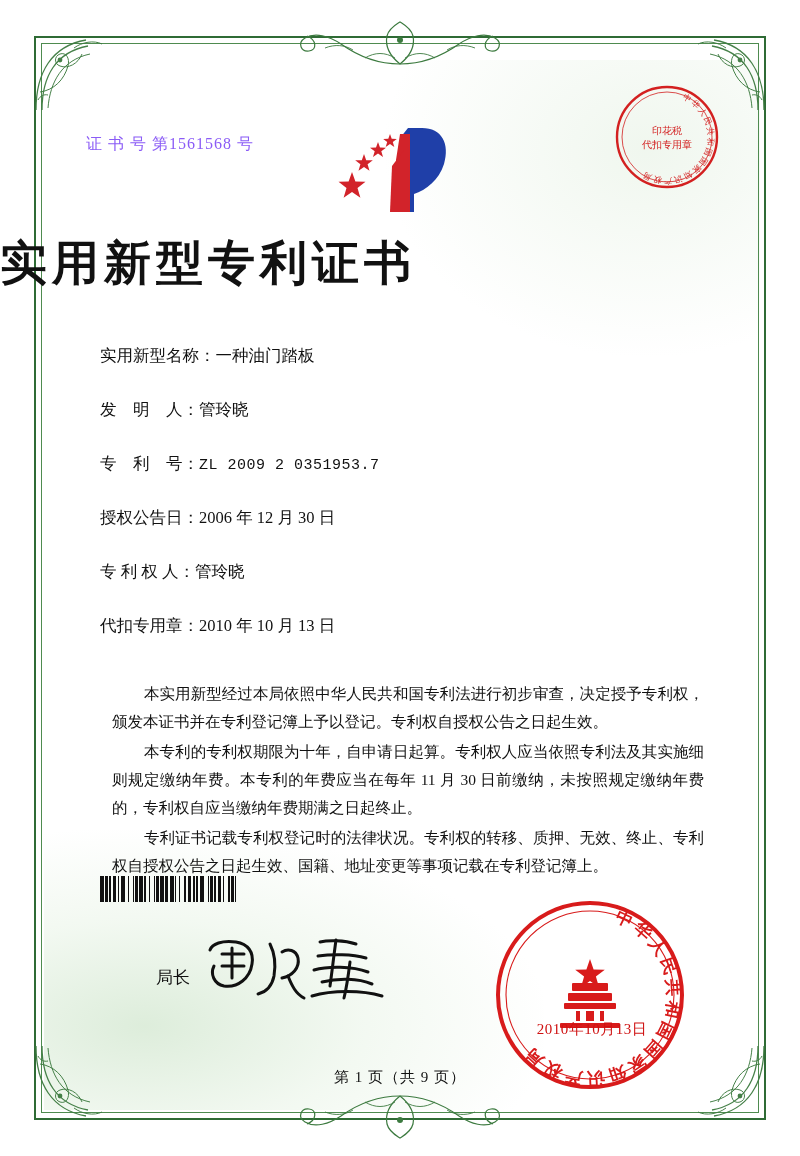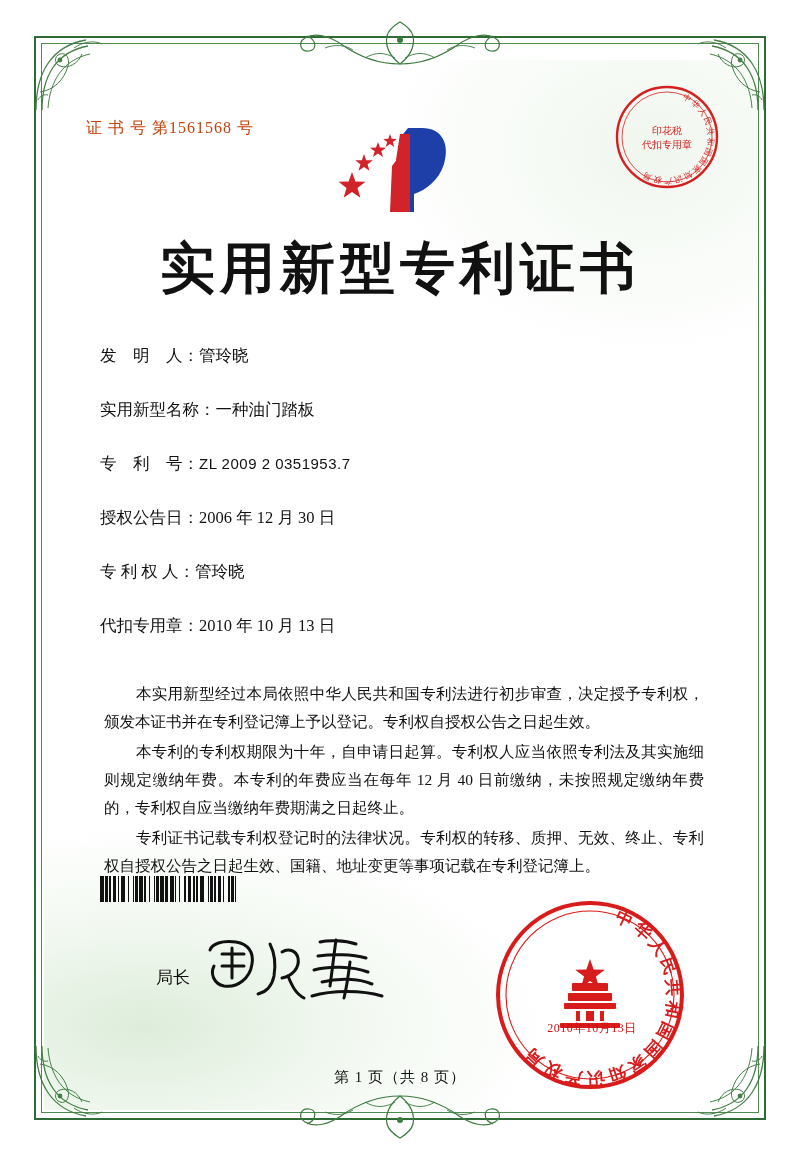--- a/index.html
+++ b/index.html
@@ -71,46 +71,45 @@
     position: absolute;
     left: 380px; top: 60px;
     width: 380px; height: 300px;
     background: radial-gradient(ellipse at 70% 30%, rgba(205,228,200,.30) 0%, rgba(255,255,255,0) 70%);
     pointer-events: none;
   }
 
   
   .cert-number {
     position: absolute;
-    left: 86px; top: 118px;
+    left: 86px; top: 134px;
     font-size: 16px;
     letter-spacing: 1px;
-    color: #c2410c;
+    color: #8b5cf6;
     white-space: nowrap;
   }
 
   .logo {
     position: absolute;
     left: 330px; top: 120px;
     width: 140px; height: 100px;
   }
   .logo svg { width: 100%; height: 100%; display: block; }
 
   .seal-top {
     position: absolute;
     right: 78px; top: 82px;
     width: 110px; height: 110px;
   }
   .seal-top svg { width: 100%; height: 100%; display: block; }
 
   .title {
     position: absolute;
     left: 0; right: 0; top: 232px;
-    text-align: center;
-    font-size: 55px;
+    font-size: 47px;
     font-weight: bold;
     letter-spacing: 5px;
     color: #111;
     font-family: "DejaVu Serif", "Liberation Serif", serif;
   }
 
   
   .fields {
     position: absolute;
     left: 100px; top: 345px;
@@ -118,37 +117,37 @@
   }
   .field-row {
     font-size: 16.5px;
     color: #111;
     margin-bottom: 32px;
     white-space: nowrap;
   }
   .field-label { letter-spacing: 0px; }
   .field-value { letter-spacing: 0px; }
   .field-value.mono {
-    font-family: Liberation Sans, sans-serif;
+    font-family: Liberation Mono, monospace;
     font-size: 15px;
     letter-spacing: .5px;
   }
 
   
   .body-text {
     position: absolute;
     left: 96px; top: 680px;
     width: 608px;
     font-size: 15.5px;
     line-height: 28px;
     color: #111;
     text-align: justify;
   }
   .body-text p {
-    margin: 0 0 2px 8px;
+    margin: 0 0 2px 16px;
     text-indent: 32px;
   }
 
   
   .barcode {
     position: absolute;
     left: 100px; top: 876px;
     width: 254px; height: 26px;
     display: flex;
     align-items: stretch;
@@ -177,21 +176,21 @@
     position: absolute;
     left: 490px; top: 895px;
     width: 200px; height: 200px;
   }
   .seal-main svg { width: 100%; height: 100%; display: block; }
   .seal-date {
     position: absolute;
     left: 508px; top: 1020px;
     width: 168px;
     text-align: center;
-    font-size: 12px;
+    font-size: 15px;
     color: #cf1111;
     letter-spacing: .5px;
   }
 
   
   .footer {
     position: absolute;
     left: 0; right: 0; top: 1068px;
     text-align: center;
     font-size: 15px;
@@ -312,42 +311,42 @@
       </text>
       <text x="55" y="52" text-anchor="middle" font-size="10" fill="#d32020" font-family="'DejaVu Serif',serif">印花税</text>
       <text x="55" y="66" text-anchor="middle" font-size="10" fill="#d32020" font-family="'DejaVu Serif',serif">代扣专用章</text>
     </svg>
   </div>
 
   <div class="title">实用新型专利证书</div>
 
   <div class="fields">
     <div class="field-row">
+      <span class="field-label">实用新型名称：</span><span class="field-value">一种油门踏板</span>
+    </div>
+    <div class="field-row">
       <span class="field-label">发　明　人：</span><span class="field-value">管玲晓</span>
-    </div>
-    <div class="field-row">
-      <span class="field-label">实用新型名称：</span><span class="field-value">一种油门踏板</span>
     </div>
     <div class="field-row">
       <span class="field-label">专　利　号：</span><span class="field-value mono">ZL 2009 2 0351953.7</span>
     </div>
     <div class="field-row">
       <span class="field-label">授权公告日：</span><span class="field-value">2006 年 12 月 30 日</span>
     </div>
     <div class="field-row">
       <span class="field-label">专 利 权 人：</span><span class="field-value">管玲晓</span>
     </div>
     <div class="field-row">
       <span class="field-label">代扣专用章：</span><span class="field-value">2010 年 10 月 13 日</span>
     </div>
   </div>
 
   <div class="body-text">
     <p>本实用新型经过本局依照中华人民共和国专利法进行初步审查，决定授予专利权，颁发本证书并在专利登记簿上予以登记。专利权自授权公告之日起生效。</p>
-    <p>本专利的专利权期限为十年，自申请日起算。专利权人应当依照专利法及其实施细则规定缴纳年费。本专利的年费应当在每年 12 月 40 日前缴纳，未按照规定缴纳年费的，专利权自应当缴纳年费期满之日起终止。</p>
+    <p>本专利的专利权期限为十年，自申请日起算。专利权人应当依照专利法及其实施细则规定缴纳年费。本专利的年费应当在每年 11 月 30 日前缴纳，未按照规定缴纳年费的，专利权自应当缴纳年费期满之日起终止。</p>
     <p>专利证书记载专利权登记时的法律状况。专利权的转移、质押、无效、终止、专利权自授权公告之日起生效、国籍、地址变更等事项记载在专利登记簿上。</p>
   </div>
 
   <div class="barcode" id="barcode">
       <i style="width: 3.75px;"></i>
       <i class="sp" style="width: 1.25px;"></i>
       <i style="width: 2.5px;"></i>
       <i class="sp" style="width: 1.25px;"></i>
       <i style="width: 2.5px;"></i>
       <i class="sp" style="width: 1.25px;"></i>
@@ -445,15 +444,15 @@
         <rect x="82" y="88" width="36" height="8" rx="1"></rect>
         <rect x="86" y="116" width="4" height="10"></rect>
         <rect x="96" y="116" width="8" height="10"></rect>
         <rect x="110" y="116" width="4" height="10"></rect>
         <rect x="70" y="128" width="60" height="5" rx="1"></rect>
       </g>
     </svg>
   </div>
   <div class="seal-date">2010年10月13日</div>
 
-  <div class="footer">第 1 页（共 8 页）</div>
+  <div class="footer">第 1 页（共 9 页）</div>
 
 </div>
 
 </body></html>

